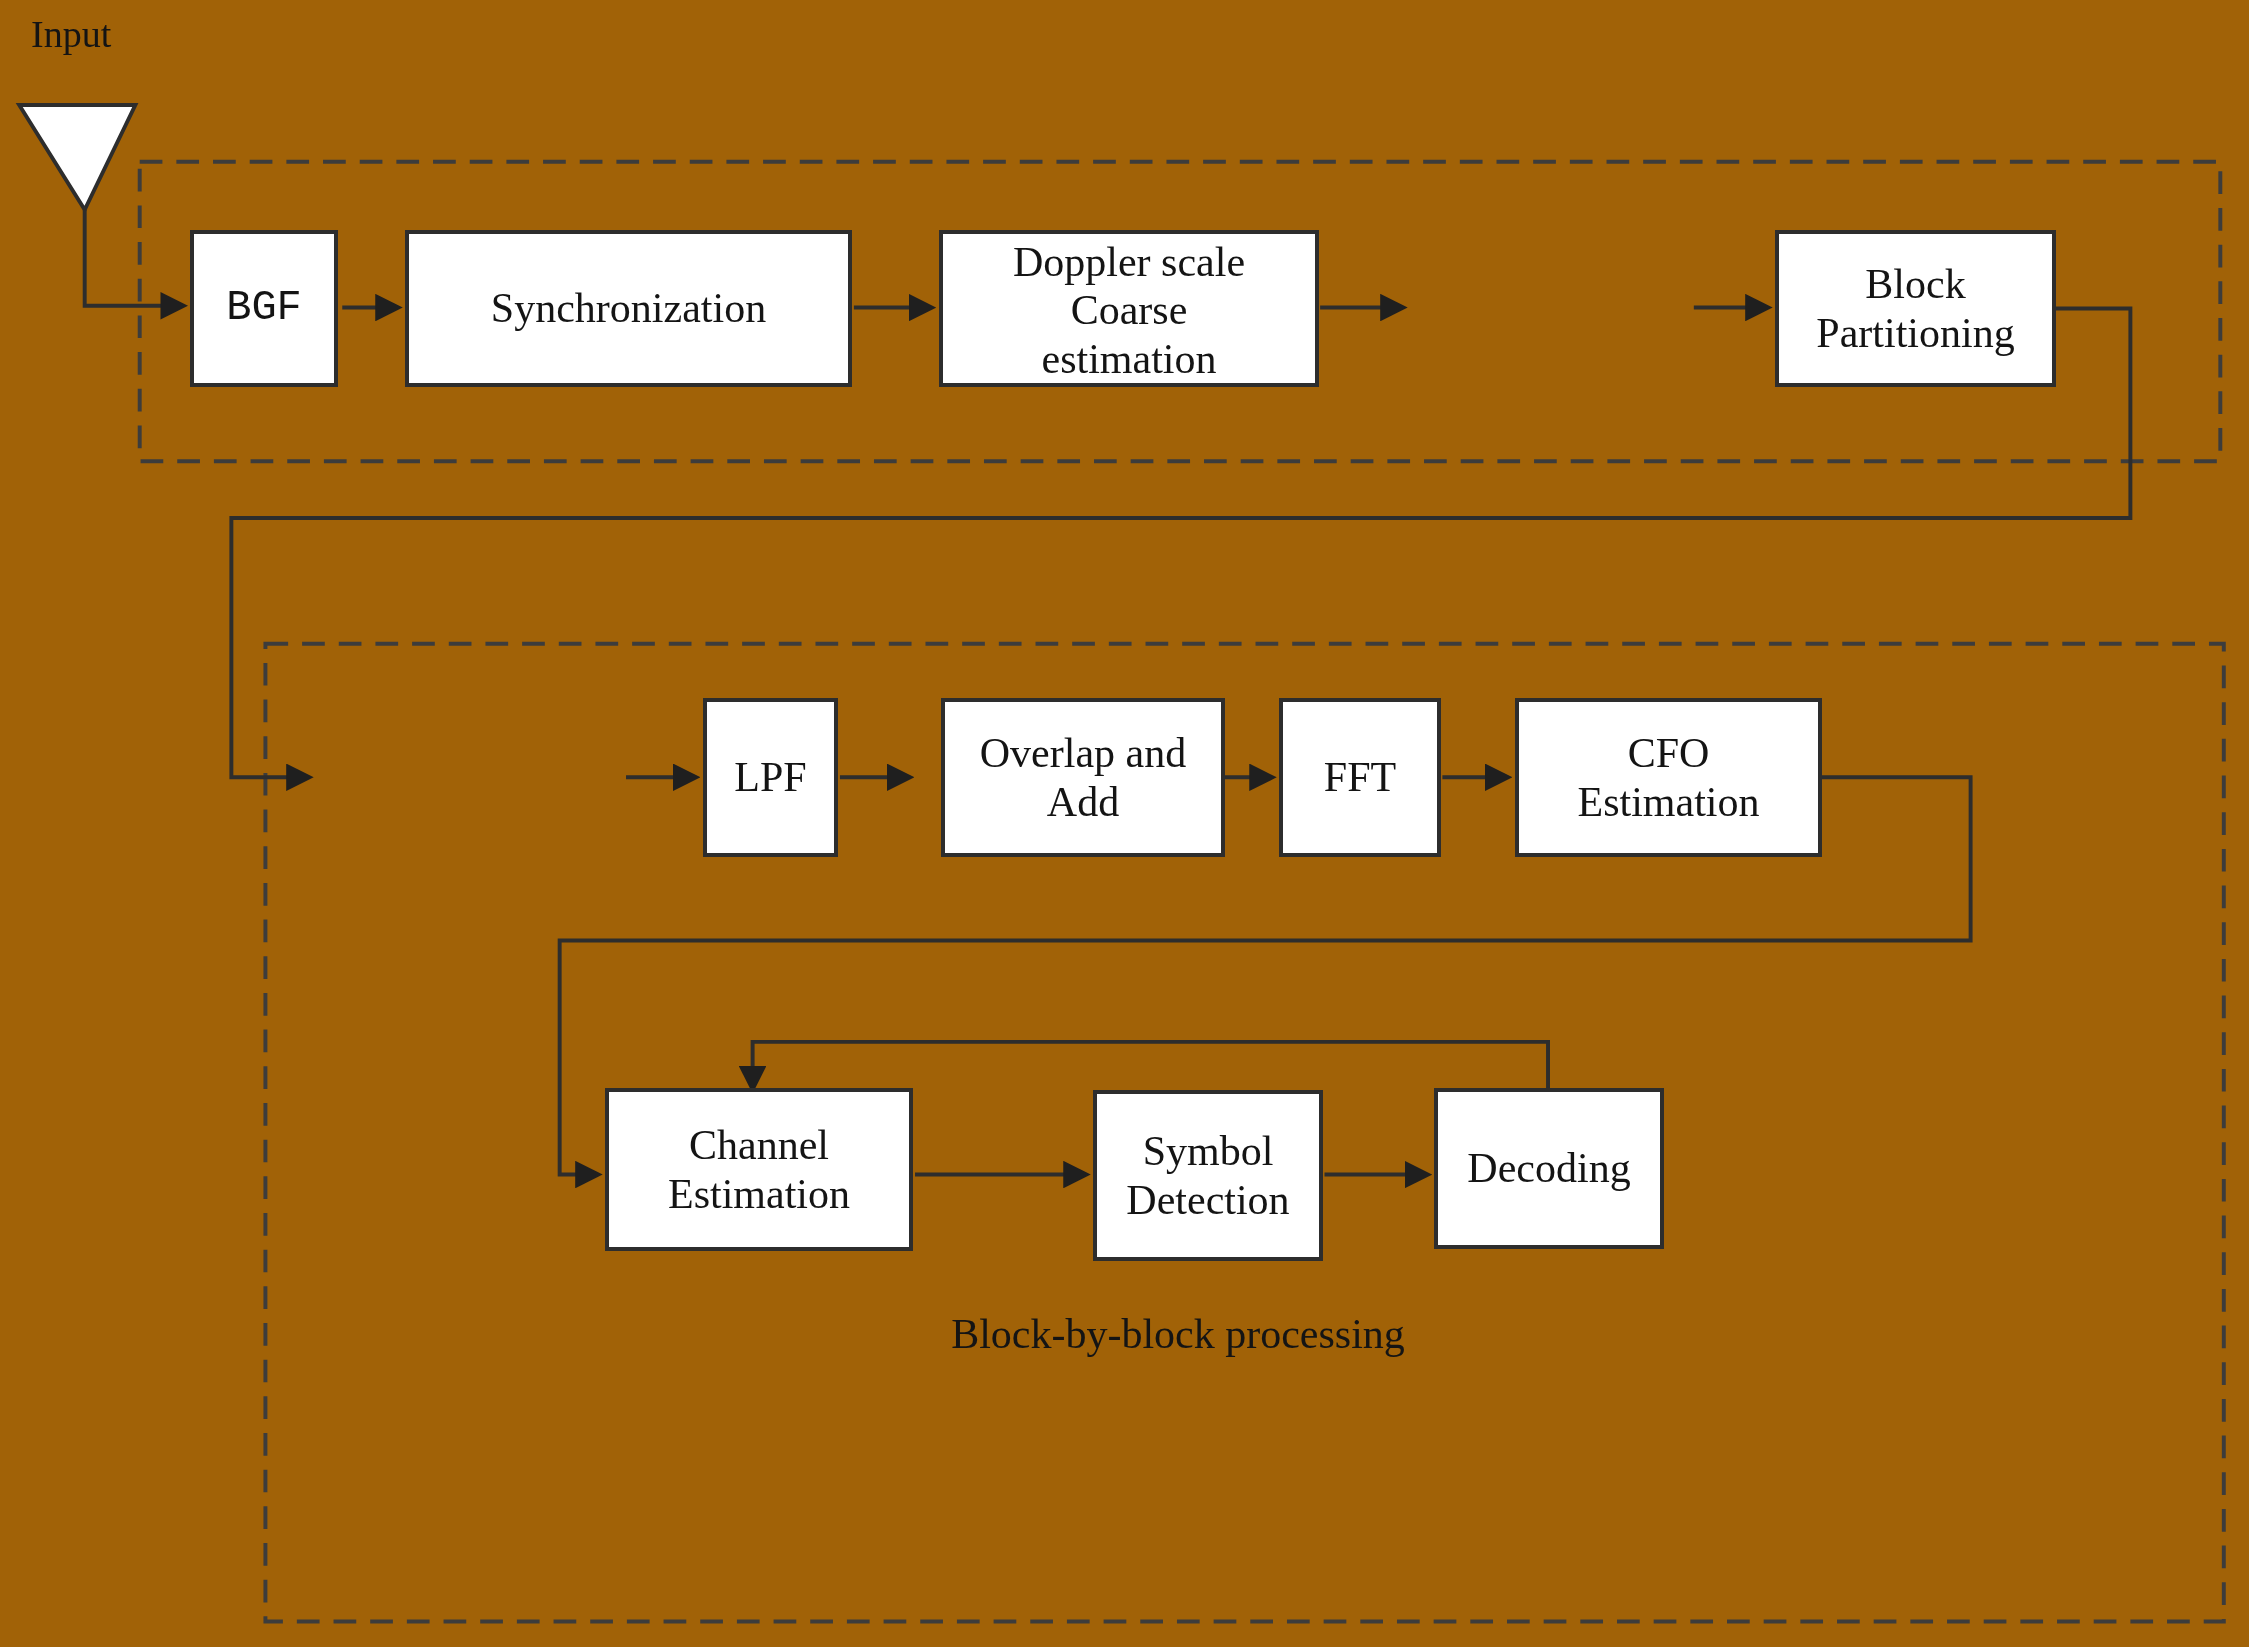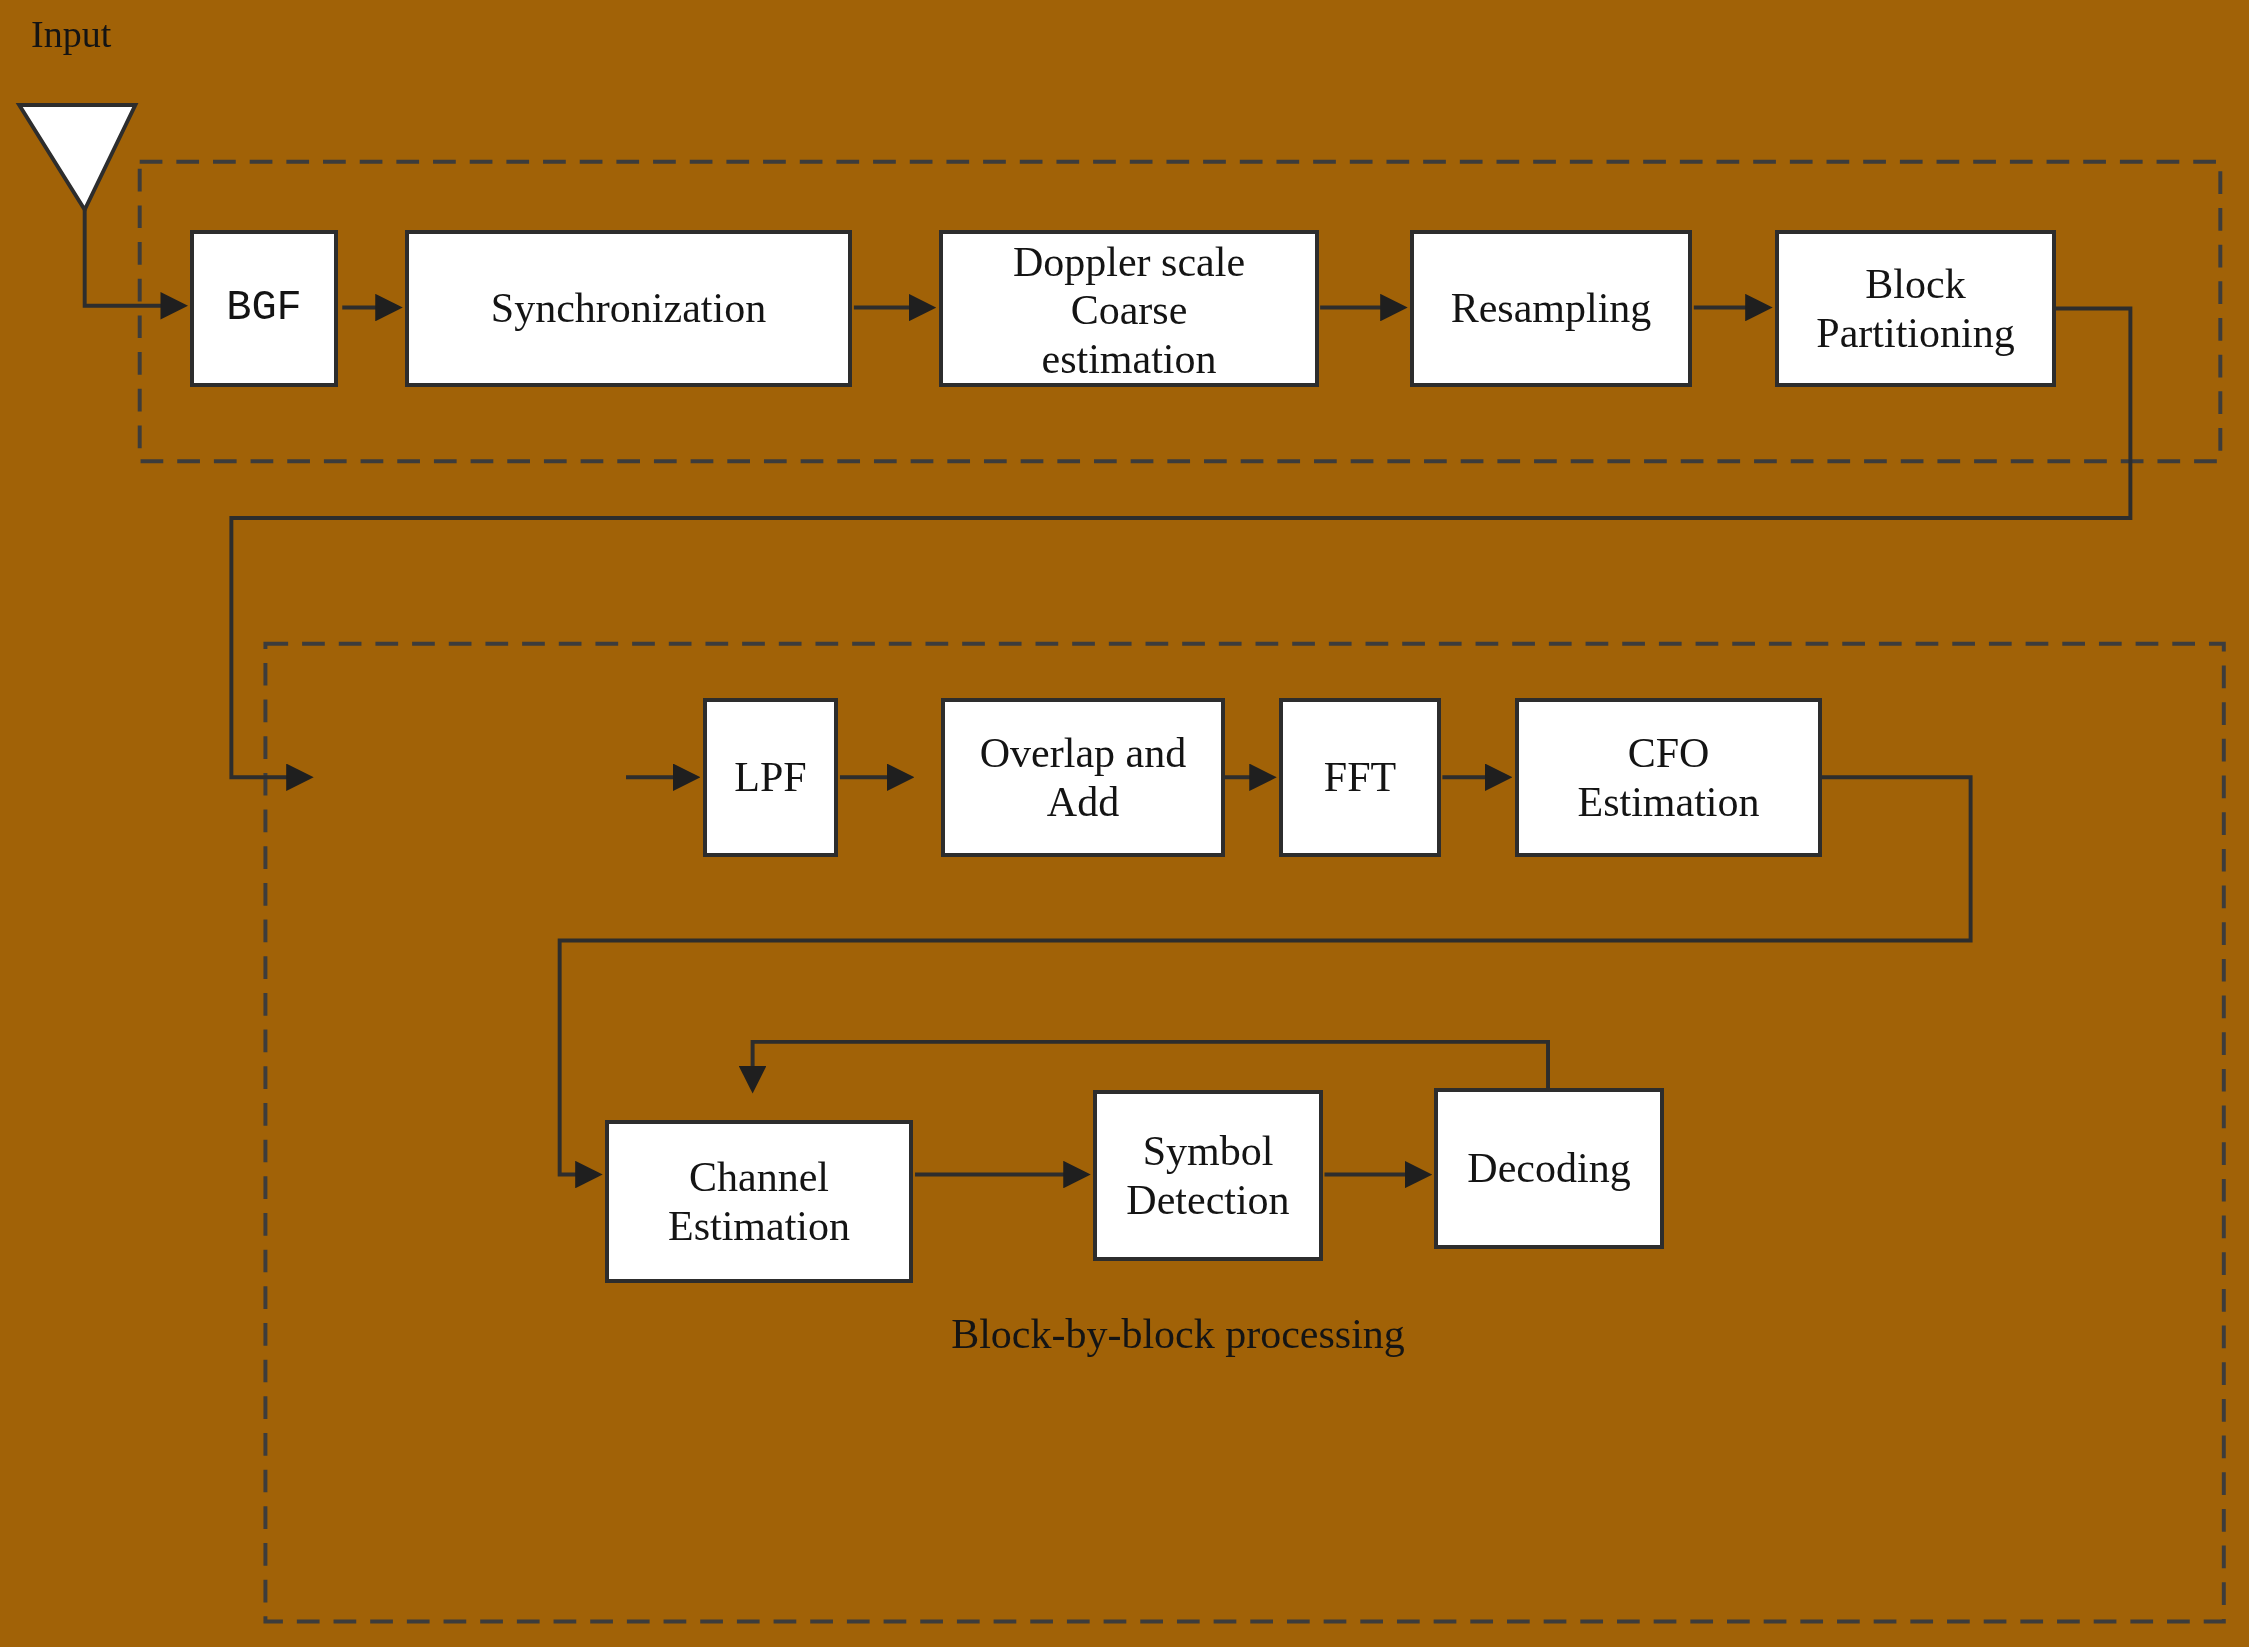--- a/index.html
+++ b/index.html
@@ -104,23 +104,20 @@
   <div class="node" style="left:405px; top:230px; width:447px; height:157px;">
     <span class="node-label">Synchronization</span>
   </div>
 
   <div class="node" style="left:939px; top:230px; width:380px; height:157px;align-items:flex-end;">
     <span class="node-label">Doppler scale
 Coarse
 estimation</span>
   </div>
 
-  <div class="node" style="left:1410px; top:230px; width:282px; height:157px;">
-    <span class="node-label">Resampling</span>
-  </div>
 
   <div class="node" style="left:1775px; top:230px; width:281px; height:157px;">
     <span class="node-label">Block
 Partitioning</span>
   </div>
 
 
   <div class="node" style="left:703px; top:698px; width:135px; height:159px;">
     <span class="node-label">LPF</span>
   </div>
@@ -132,21 +129,21 @@
 
   <div class="node" style="left:1279px; top:698px; width:162px; height:159px;">
     <span class="node-label">FFT</span>
   </div>
 
   <div class="node" style="left:1515px; top:698px; width:307px; height:159px;">
     <span class="node-label">CFO
 Estimation</span>
   </div>
 
-  <div class="node" style="left:605px; top:1120px; width:308px; height:163px;justify-content:center;">
+  <div class="node" style="left:605px; top:1088px; width:308px; height:163px;justify-content:center;">
     <span class="node-label">Channel
 Estimation</span>
   </div>
 
   <div class="node" style="left:1093px; top:1090px; width:230px; height:171px;justify-content:center;">
     <span class="node-label">Symbol
 Detection</span>
   </div>
 
   <div class="node" style="left:1434px; top:1088px; width:230px; height:161px;">

